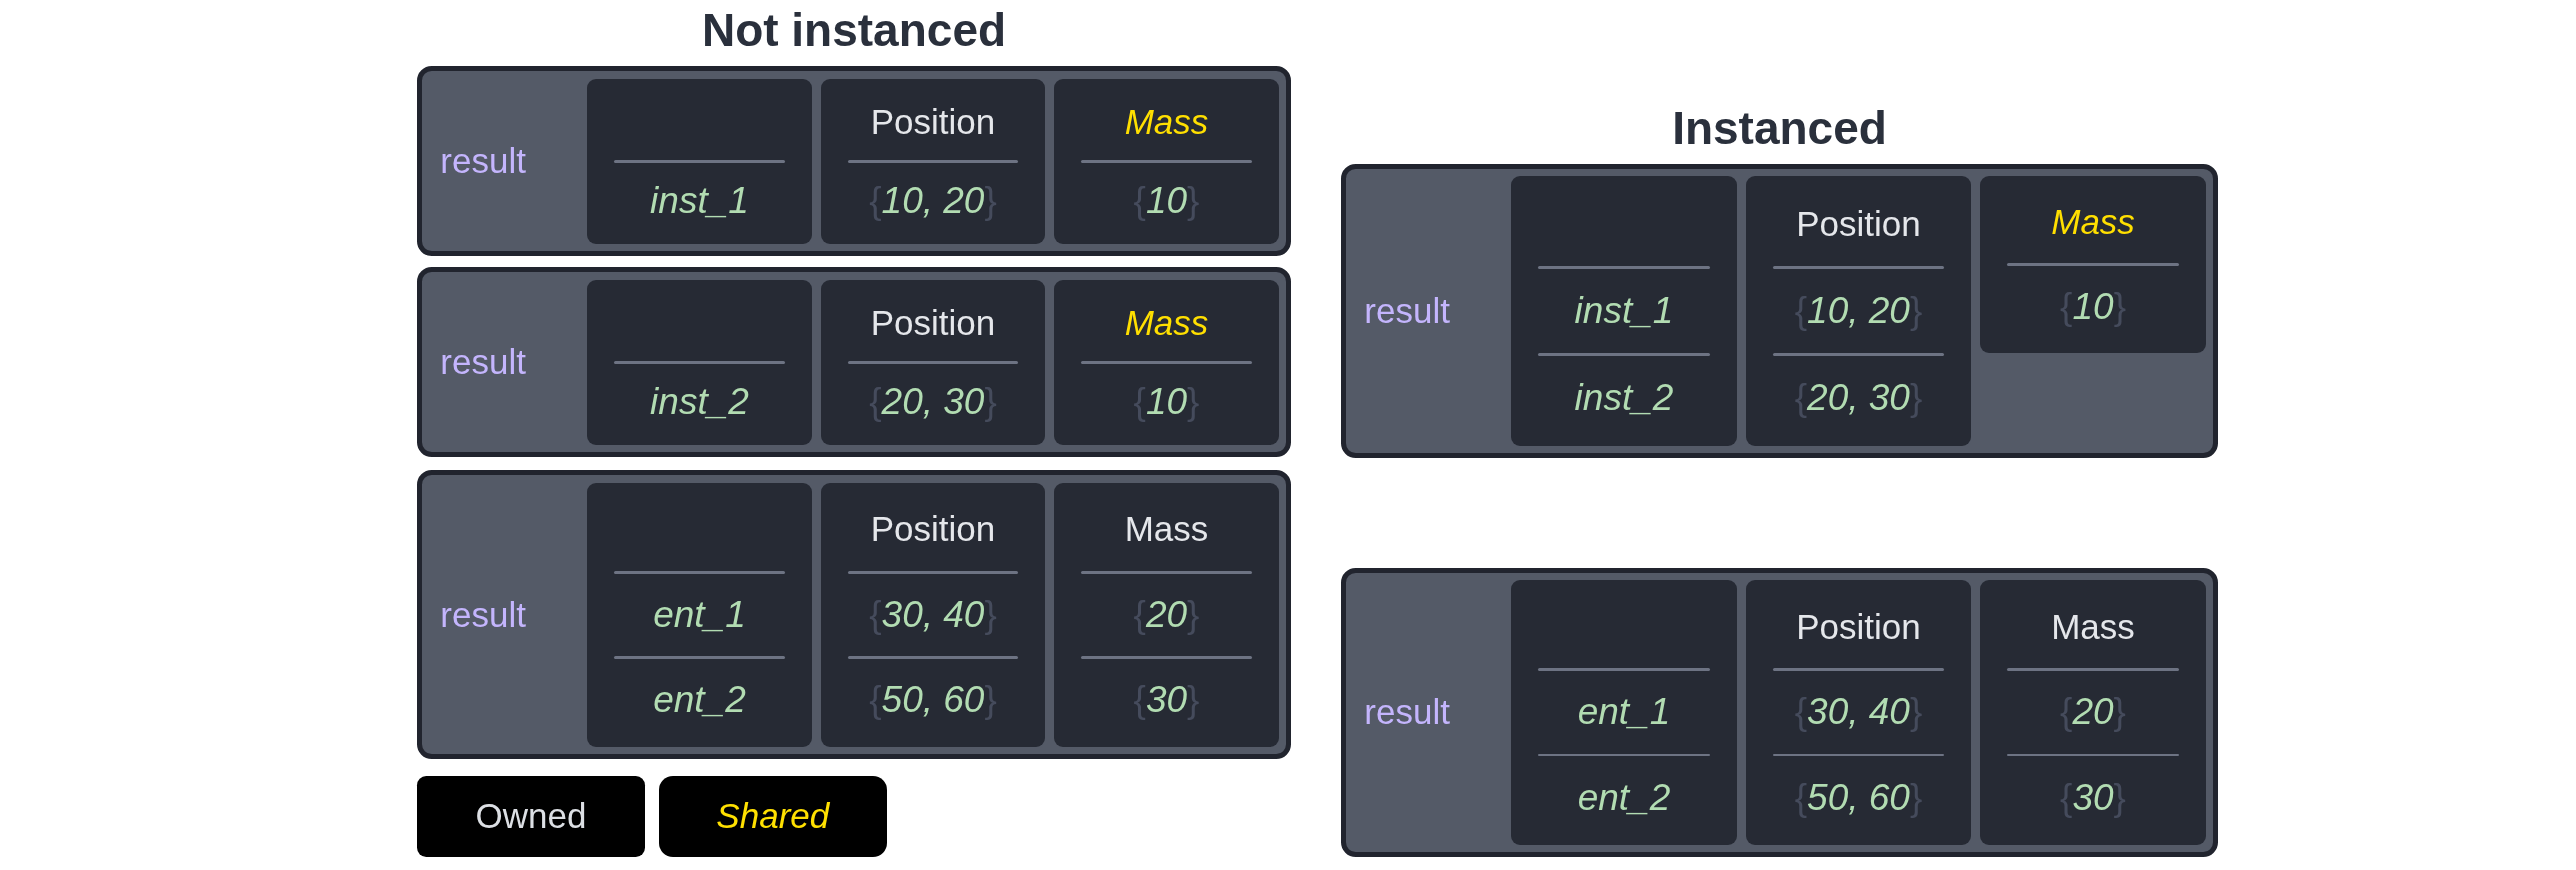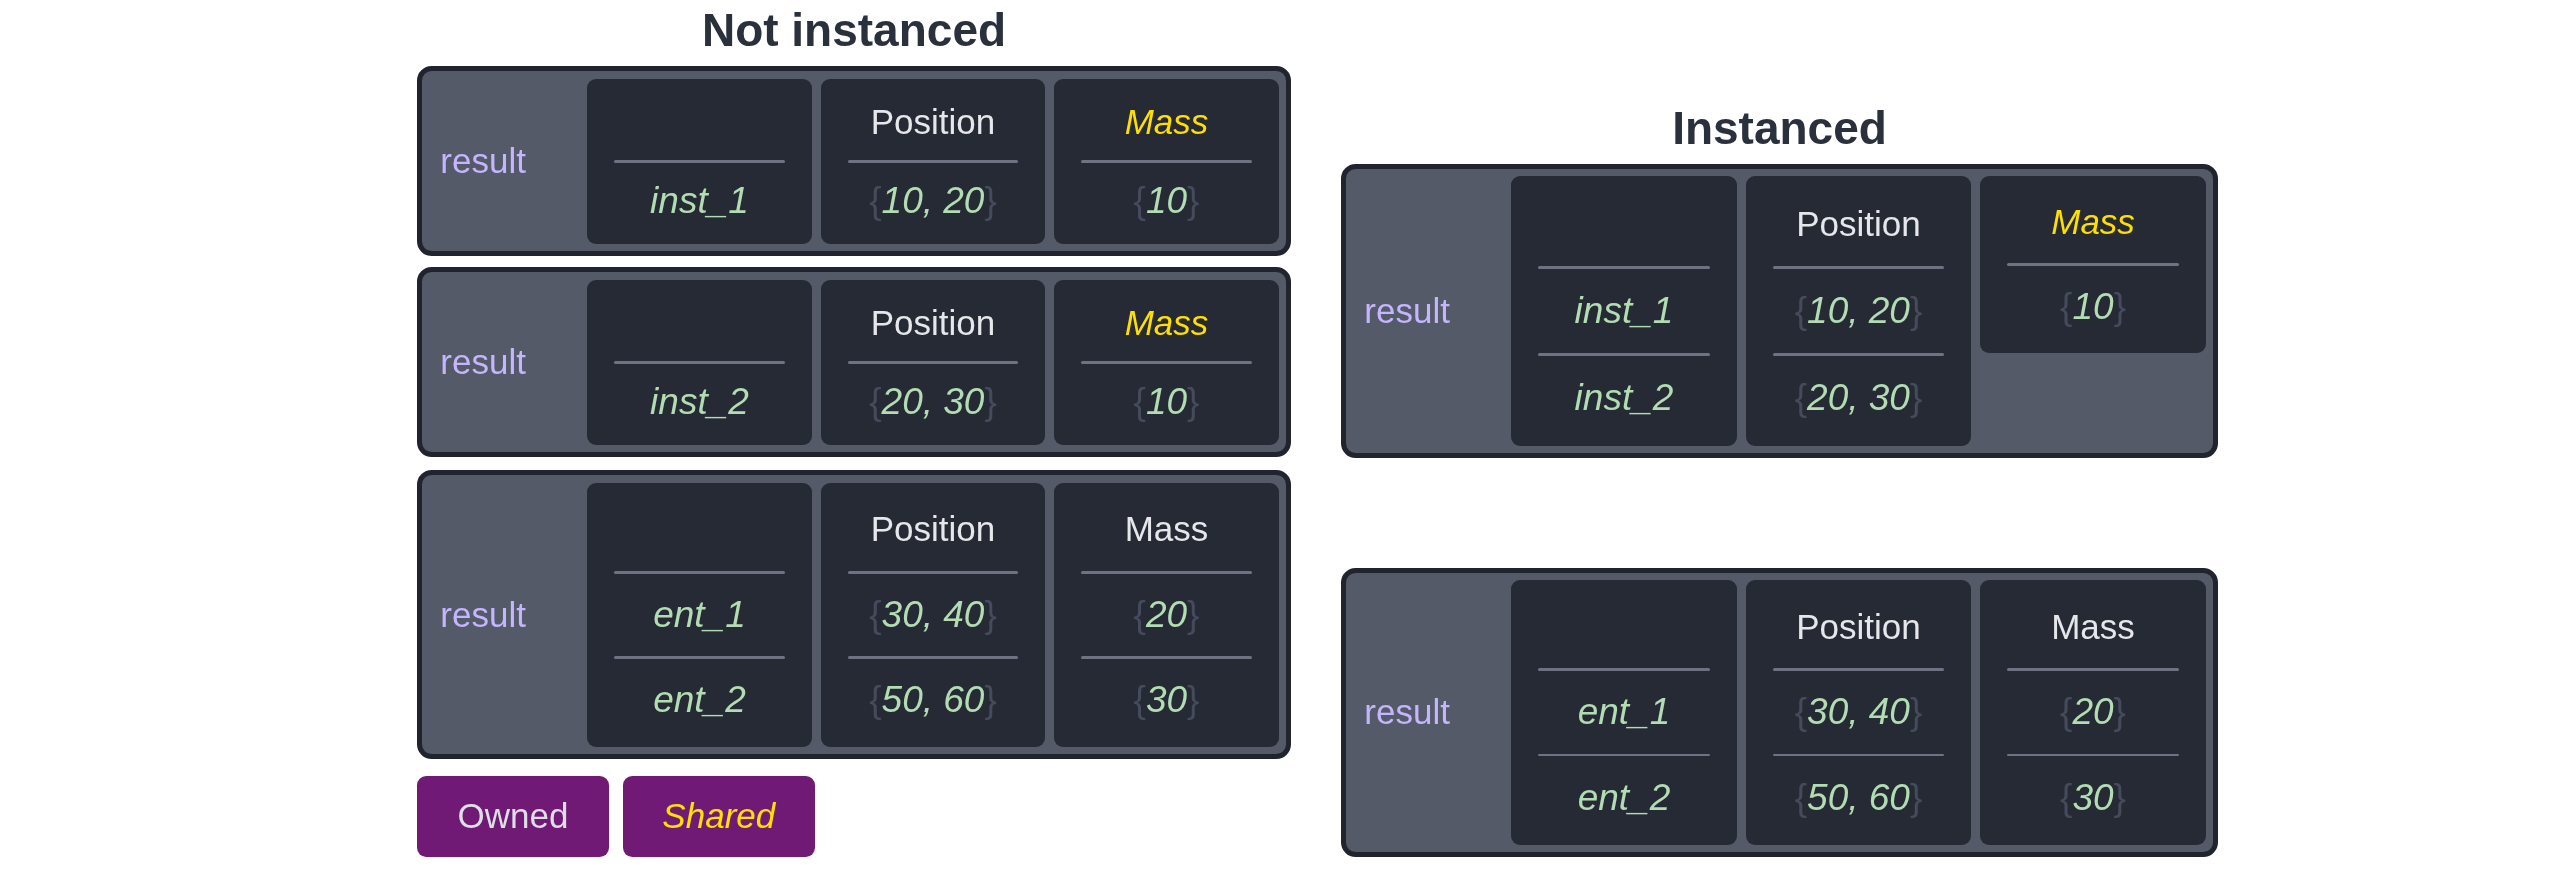--- a/index.html
+++ b/index.html
@@ -45,27 +45,27 @@
   .sect { flex:1; display:flex; align-items:center; justify-content:center; white-space:nowrap; }
   .divline { flex:none; height:2.8px; width:76%; margin:0 auto; background:#6d7383; border-radius:1.8px; }
   .hdr { color:#e5e7eb; font-size:35px; }
   .hdr.shared { color:#ffdf00; font-style:italic; }
   .val { font-size:37px; }
   .green { color:#b2dcb2;font-style:italic; }
   .brace { color:#454b5c; }
 
   .legend { display:flex; gap:13.8px; margin-top:16.5px; }
   .chip {
-    width:192px; height:81px; box-sizing:border-box;
-    background:#701a75; border-radius:9.2px;
+    width:228px; height:81px; box-sizing:border-box;
+    background:#000000; border-radius:9.2px;
     display:flex; align-items:center; justify-content:center;
     font-size:35px;
   }
   .chip.owned  { color:#dcdfe4; }
-  .chip.shared { color:#ffe000; font-style:italic; }
+  .chip.shared { color:#ffe000; font-style:italic;border-radius:14px; }
 </style>
 </head>
 <body>
 
 <div class="canvas">
   <div class="layout">
 
     <div class="col col-left">
       <div class="diagram-title">Not instanced</div>
 

